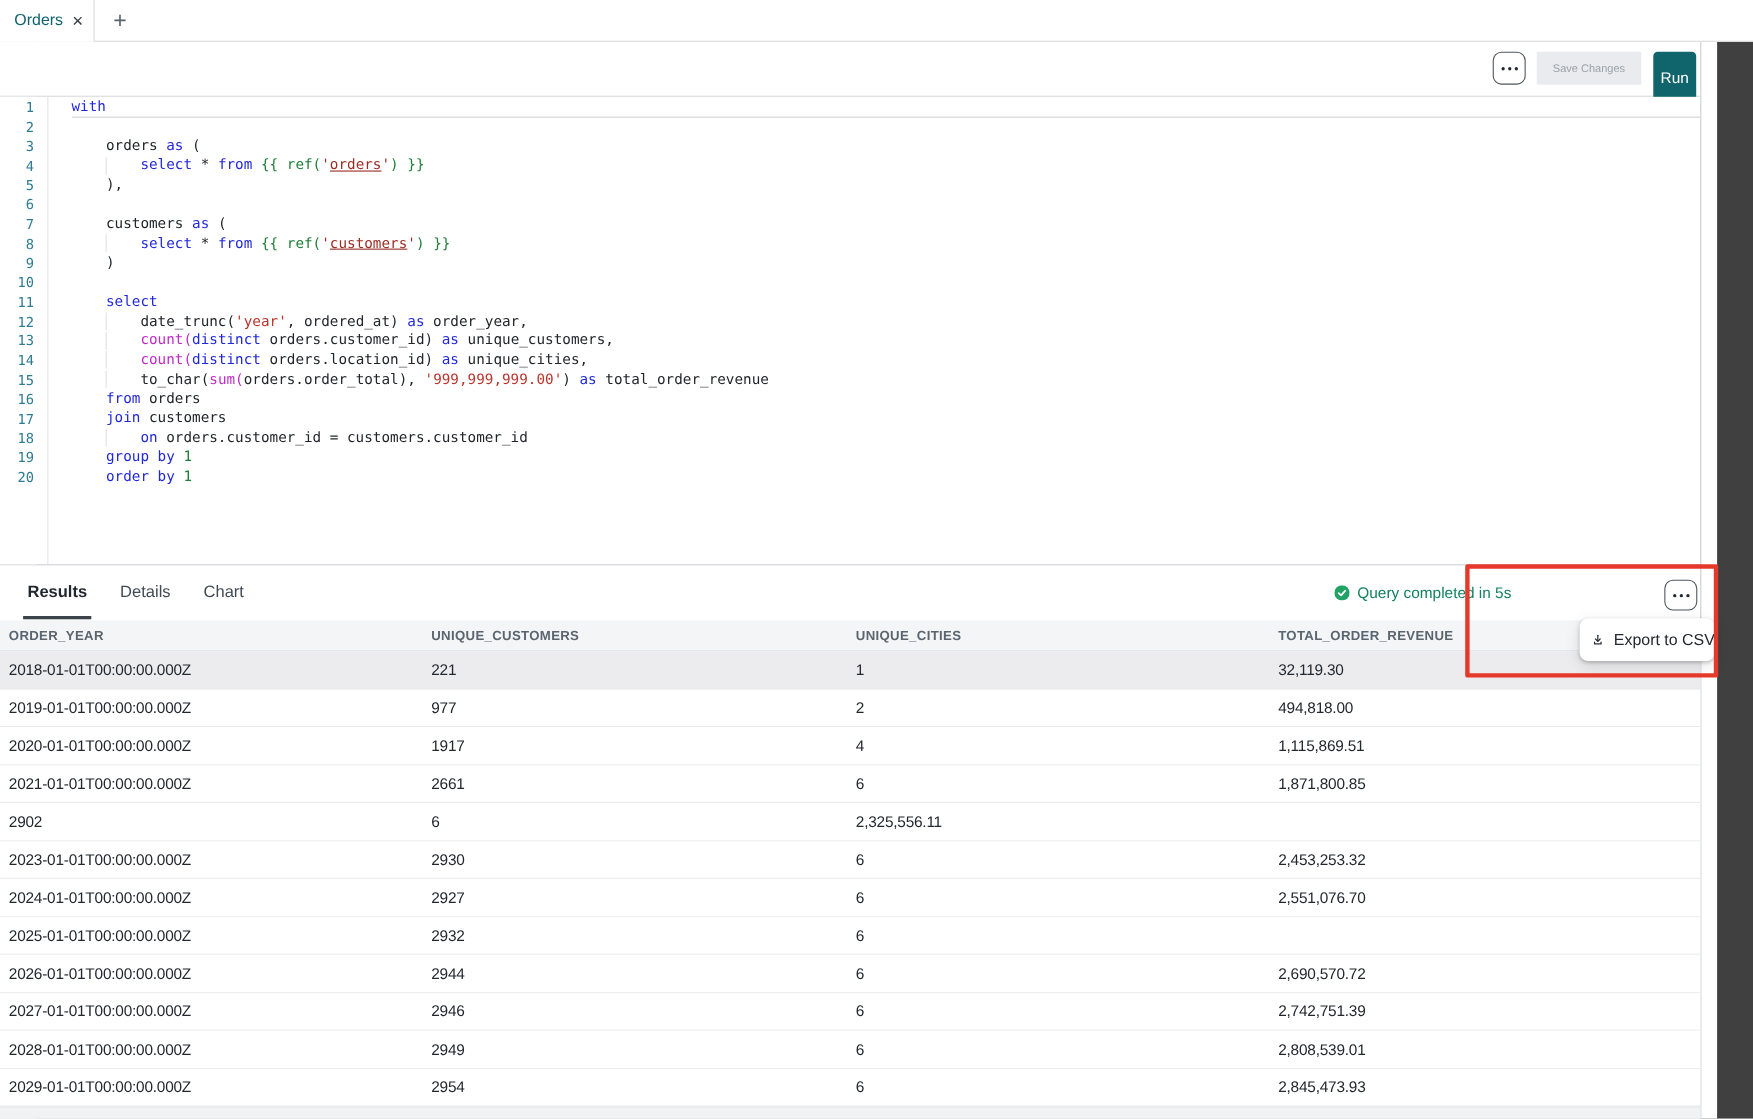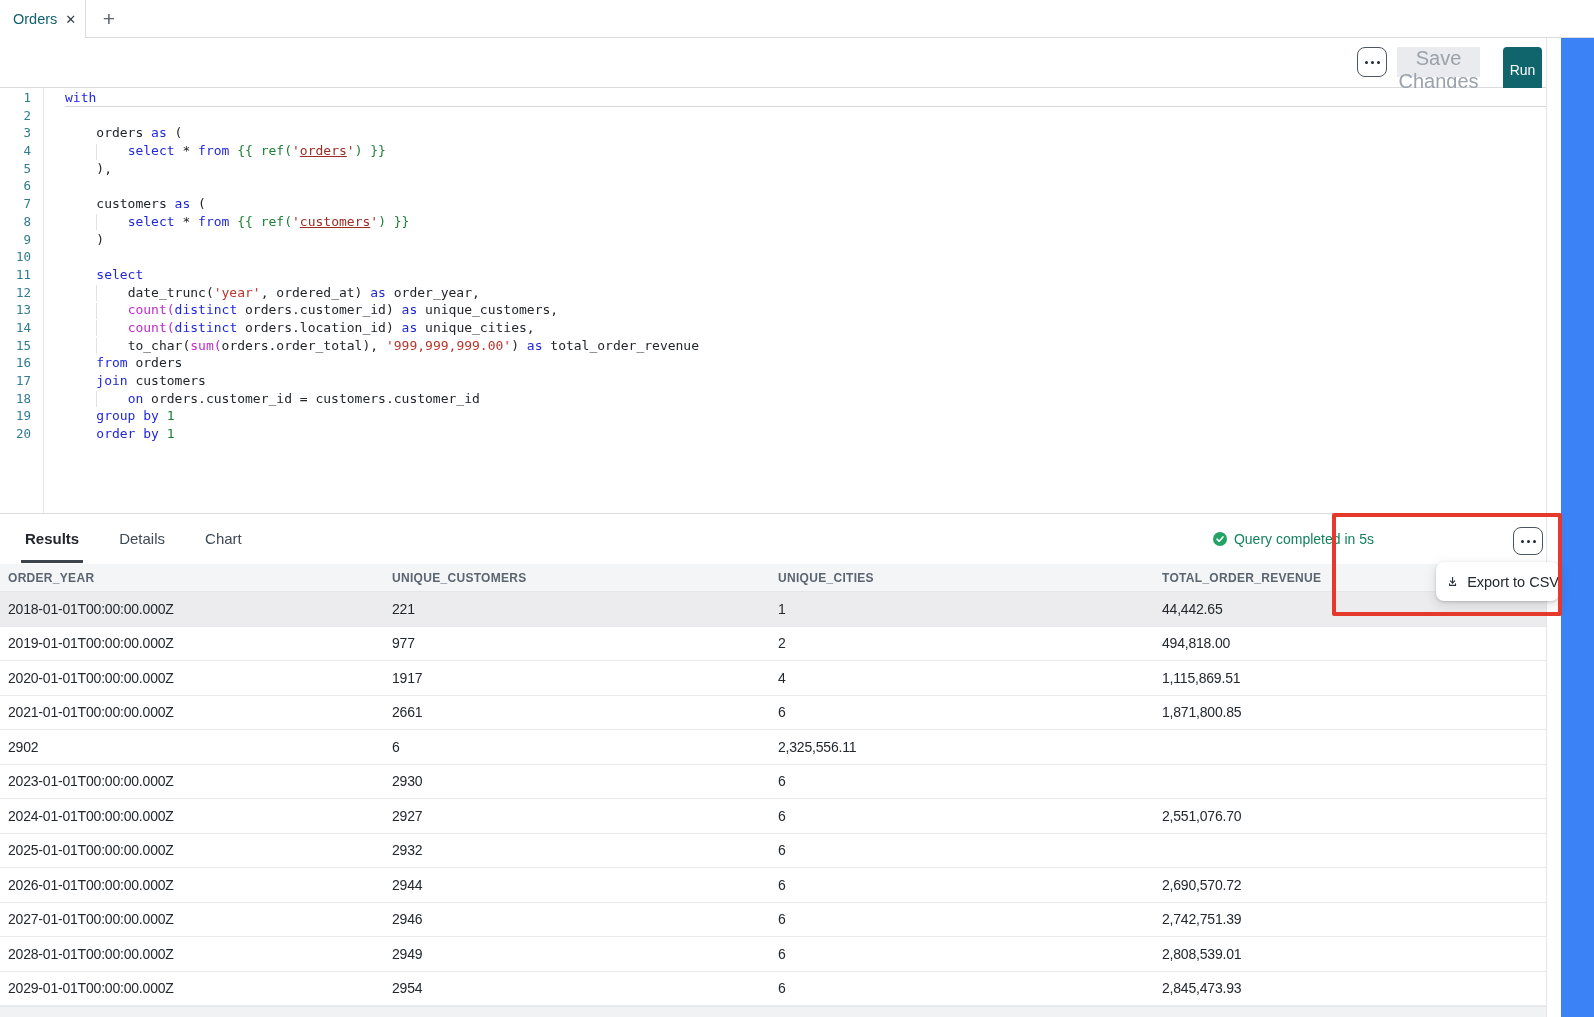--- a/index.html
+++ b/index.html
@@ -1,37 +1,37 @@
 <!DOCTYPE html>
 <html><head>
 <meta charset="utf-8">
 <style>
   * { margin:0; padding:0; box-sizing:border-box; }
   html,body { width:1594px; height:1017px; background:#fff; overflow:hidden;
               font-family:"Liberation Sans","DejaVu Sans",sans-serif; }
   .abs { position:absolute; }
-  #app { position:relative; width:1594px; height:1017px; background:#3b82f6; }
+  #app { position:relative; width:1594px; height:1017px; background:#404040; }
 
   
   #tabbar { left:0; top:0; width:1594px; height:38px; border-bottom:1px solid #d9dbde; background:#fff; }
   .edit-tab { position:absolute; left:0; top:0; width:86px; height:38px; display:flex; align-items:center;
               gap:8px; padding-left:13px; border-right:1px solid #d9dbde; background:#fff; cursor:pointer; }
   .edit-tab .tlabel { font-size:14.5px; font-weight:500; color:#11616e; }
   .edit-tab .tclose { font-size:13px; color:#343b42; line-height:1; }
   .new-tab { position:absolute; left:92px; top:0; width:34px; height:38px; display:flex; align-items:center;
              justify-content:center; font-size:21px; font-weight:300; color:#5b6570; cursor:pointer; }
 
   
   #toolbar { left:0; top:38px; width:1546px; height:50px; border-bottom:1px solid #d9dbde; background:#fff; }
   .kebab-btn { position:absolute; width:30px; height:30px; border:1px solid #4d5761; border-radius:8px;
                background:#fff; display:flex; align-items:center; justify-content:center; gap:3px; cursor:pointer; }
   .kdot { width:3px; height:3px; border-radius:50%; background:#242a31; }
   #tb-kebab { left:1357px; top:9px; }
-  #save-btn { position:absolute; left:1397px; top:9px; width:83px; height:30px; background:#e9ebee;
-              border:none; border-radius:0; color:#9aa2ab; font-size:20px;
+  #save-btn { position:absolute; left:1397px; top:9px; width:95px; height:30px; background:#e9ebee;
+              border:none; border-radius:0; color:#9aa2ab; font-size:10px;
               font-family:inherit; }
   #run-btn { position:absolute; left:1503px; top:9px; width:39px; height:46px; background:#10646c;
              border:none; border-radius:4px; color:#fff; font-size:14px; font-family:inherit; cursor:pointer; }
 
   
   #editor { left:0; top:88px; width:1546px; height:425px; background:#fff; display:flex; }
   #gutter { width:44px; border-right:1px solid #e2e4e6; padding-top:1px; }
   .lineno { height:17.7px; line-height:17.7px; text-align:right; padding-right:12px;
             font-family:"DejaVu Sans Mono",monospace; font-size:12.5px; color:#2f7b91; }
   #code { flex:1; padding:1px 0 0 21px; overflow:hidden; }
@@ -45,21 +45,21 @@
   .tok-ms { color:#9a2c24; }
   .tok-rf { color:#9a2c24; text-decoration:underline; }
   .tok-fn { color:#c02bc8; }
   .tok-nm { color:#1c7d3a; }
   .tok-guide { display:inline-block; width:1px; height:16px; background:#e0e2e4;
                vertical-align:middle; margin-right:-1px; }
   #vscroll-thumb { left:1548px; top:85px; width:11px; height:7px; background:#3b4045; border-radius:2px; }
 
   
   #results { left:0; top:513px; width:1546px; height:504px; border-top:1px solid #dadce0; background:#fff; }
-  #rtabs { position:absolute; left:25px; top:0; height:49px; display:flex; gap:40px; }
+  #rtabs { position:absolute; left:25px; top:0; height:49px; display:flex; gap:30px; }
   .rtab { display:flex; align-items:center; font-size:15px; color:#404a54; cursor:pointer;
           position:relative; }
   .rtab.active { font-weight:700; color:#22272e; }
   .rtab.active::after { content:""; position:absolute; left:-4px; right:-4px; bottom:0;
                         height:3px; background:#3c434b; }
   #status { position:absolute; right:172px; top:12px; height:26px; display:flex; align-items:center; gap:7px; }
   #status .stext { font-size:14px; color:#13825c; }
   #res-kebab { left:1513px; top:13px; width:30px; height:28px; }
 
   
@@ -192,21 +192,21 @@
         <div class="hcell">ORDER_YEAR</div>
         <div class="hcell">UNIQUE_CUSTOMERS</div>
         <div class="hcell">UNIQUE_CITIES</div>
         <div class="hcell">TOTAL_ORDER_REVENUE</div>
       </div>
     <div id="grid-body">
         <div class="trow hl">
           <div class="tcell">2018-01-01T00:00:00.000Z</div>
           <div class="tcell">221</div>
           <div class="tcell">1</div>
-          <div class="tcell">44,442.65</div>
+          <div class="tcell">32,119.30</div>
         </div>
         <div class="trow">
           <div class="tcell">2019-01-01T00:00:00.000Z</div>
           <div class="tcell">977</div>
           <div class="tcell">2</div>
           <div class="tcell">494,818.00</div>
         </div>
         <div class="trow">
           <div class="tcell">2020-01-01T00:00:00.000Z</div>
           <div class="tcell">1917</div>
@@ -221,20 +221,21 @@
         </div>
         <div class="trow">
           <div class="tcell">2902</div>
           <div class="tcell">6</div>
           <div class="tcell">2,325,556.11</div>
         </div>
         <div class="trow">
           <div class="tcell">2023-01-01T00:00:00.000Z</div>
           <div class="tcell">2930</div>
           <div class="tcell">6</div>
+          <div class="tcell">2,453,253.32</div>
         </div>
         <div class="trow">
           <div class="tcell">2024-01-01T00:00:00.000Z</div>
           <div class="tcell">2927</div>
           <div class="tcell">6</div>
           <div class="tcell">2,551,076.70</div>
         </div>
         <div class="trow">
           <div class="tcell">2025-01-01T00:00:00.000Z</div>
           <div class="tcell">2932</div>

